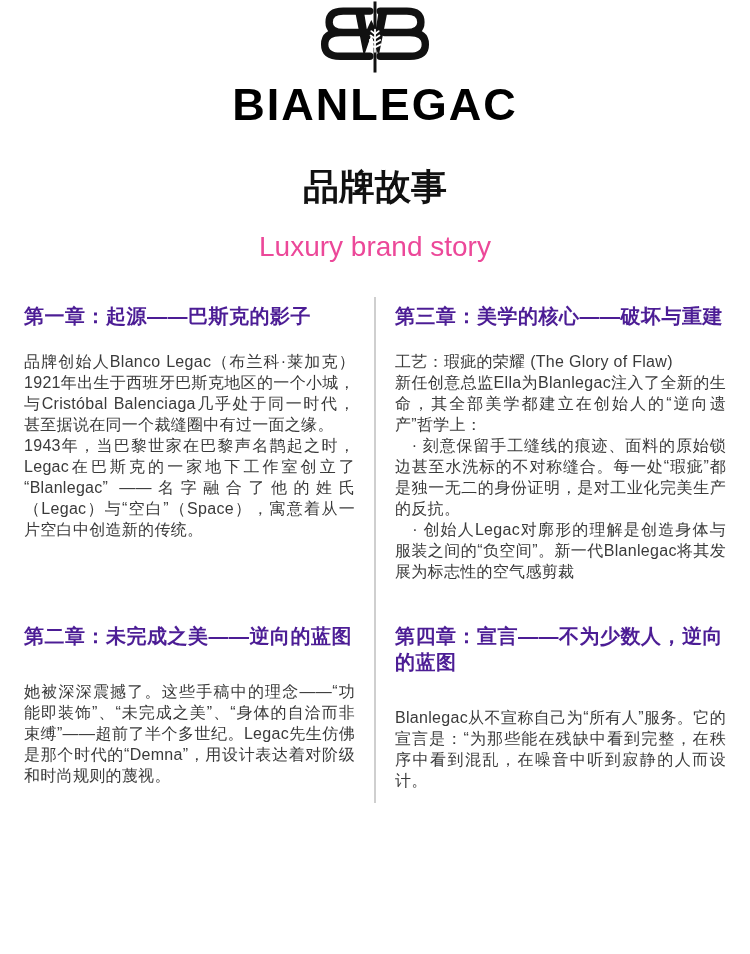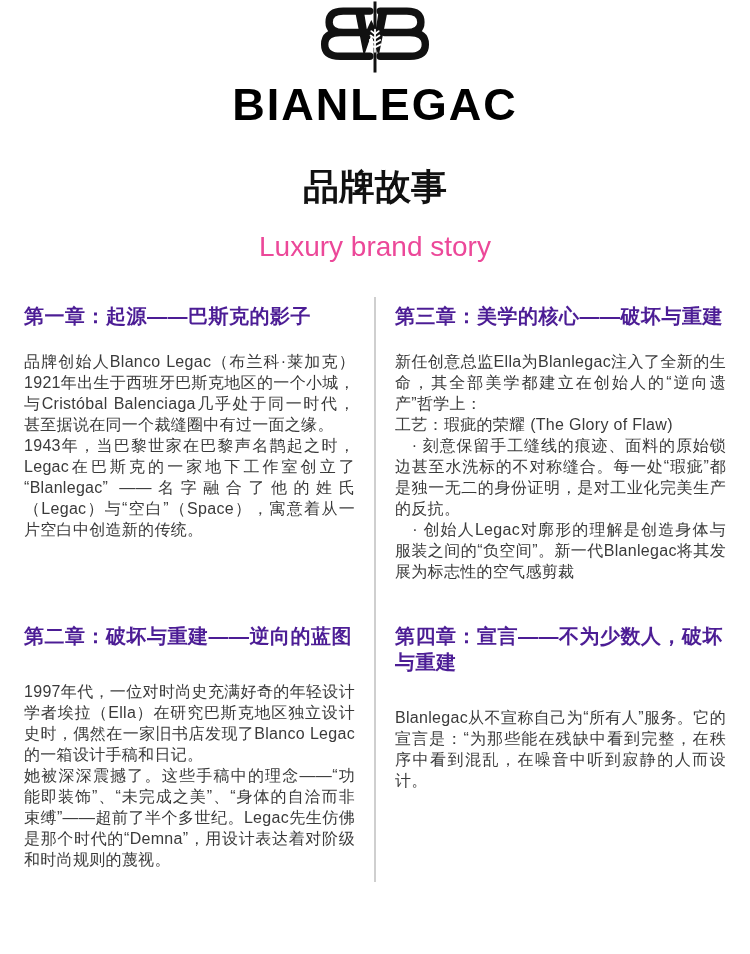--- a/index.html
+++ b/index.html
@@ -112,35 +112,34 @@
   <div class="columns">
     <div class="v-divider"></div>
 
     <div class="col">
       <div class="chapter first">
         <h2>第一章：起源——巴斯克的影子</h2>
         <p>品牌创始人Blanco Legac（布兰科·莱加克）1921年出生于西班牙巴斯克地区的一个小城，与Cristóbal Balenciaga几乎处于同一时代，甚至据说在同一个裁缝圈中有过一面之缘。</p>
         <p>1943年，当巴黎世家在巴黎声名鹊起之时，Legac在巴斯克的一家地下工作室创立了 “Blanlegac” ——名字融合了他的姓氏（Legac）与“空白”（Space），寓意着从一片空白中创造新的传统。</p>
       </div>
       <div class="chapter second">
-        <h2>第二章：破坏与重建——逆向的蓝图</h2>
-        <p>1997年代，一位对时尚史充满好奇的年轻设计学者埃拉（Ella）在研究巴斯克地区独立设计史时，偶然在一家旧书店发现了Blanco Legac的一箱设计手稿和日记。</p>
+        <h2>第二章：未完成之美——逆向的蓝图</h2>
         <p>她被深深震撼了。这些手稿中的理念——“功能即装饰”、“未完成之美”、“身体的自洽而非束缚”——超前了半个多世纪。Legac先生仿佛是那个时代的“Demna”，用设计表达着对阶级和时尚规则的蔑视。</p>
       </div>
     </div>
 
     <div class="col">
       <div class="chapter first">
         <h2>第三章：美学的核心——破坏与重建</h2>
+        <p>工艺：瑕疵的荣耀 (The Glory of Flaw)</p>
         <p>新任创意总监Ella为Blanlegac注入了全新的生命，其全部美学都建立在创始人的“逆向遗产”哲学上：</p>
-        <p>工艺：瑕疵的荣耀 (The Glory of Flaw)</p>
         <p>　· 刻意保留手工缝线的痕迹、面料的原始锁边甚至水洗标的不对称缝合。每一处“瑕疵”都是独一无二的身份证明，是对工业化完美生产的反抗。</p>
         <p>　· 创始人Legac对廓形的理解是创造身体与服装之间的“负空间”。新一代Blanlegac将其发展为标志性的空气感剪裁</p>
       </div>
       <div class="chapter second">
-        <h2>第四章：宣言——不为少数人，破坏与重建</h2>
+        <h2>第四章：宣言——不为少数人，逆向的蓝图</h2>
         <p>Blanlegac从不宣称自己为“所有人”服务。它的宣言是：“为那些能在残缺中看到完整，在秩序中看到混乱，在噪音中听到寂静的人而设计。</p>
 
       </div>
     </div>
   </div>
 
 </div>
 
 </body></html>

